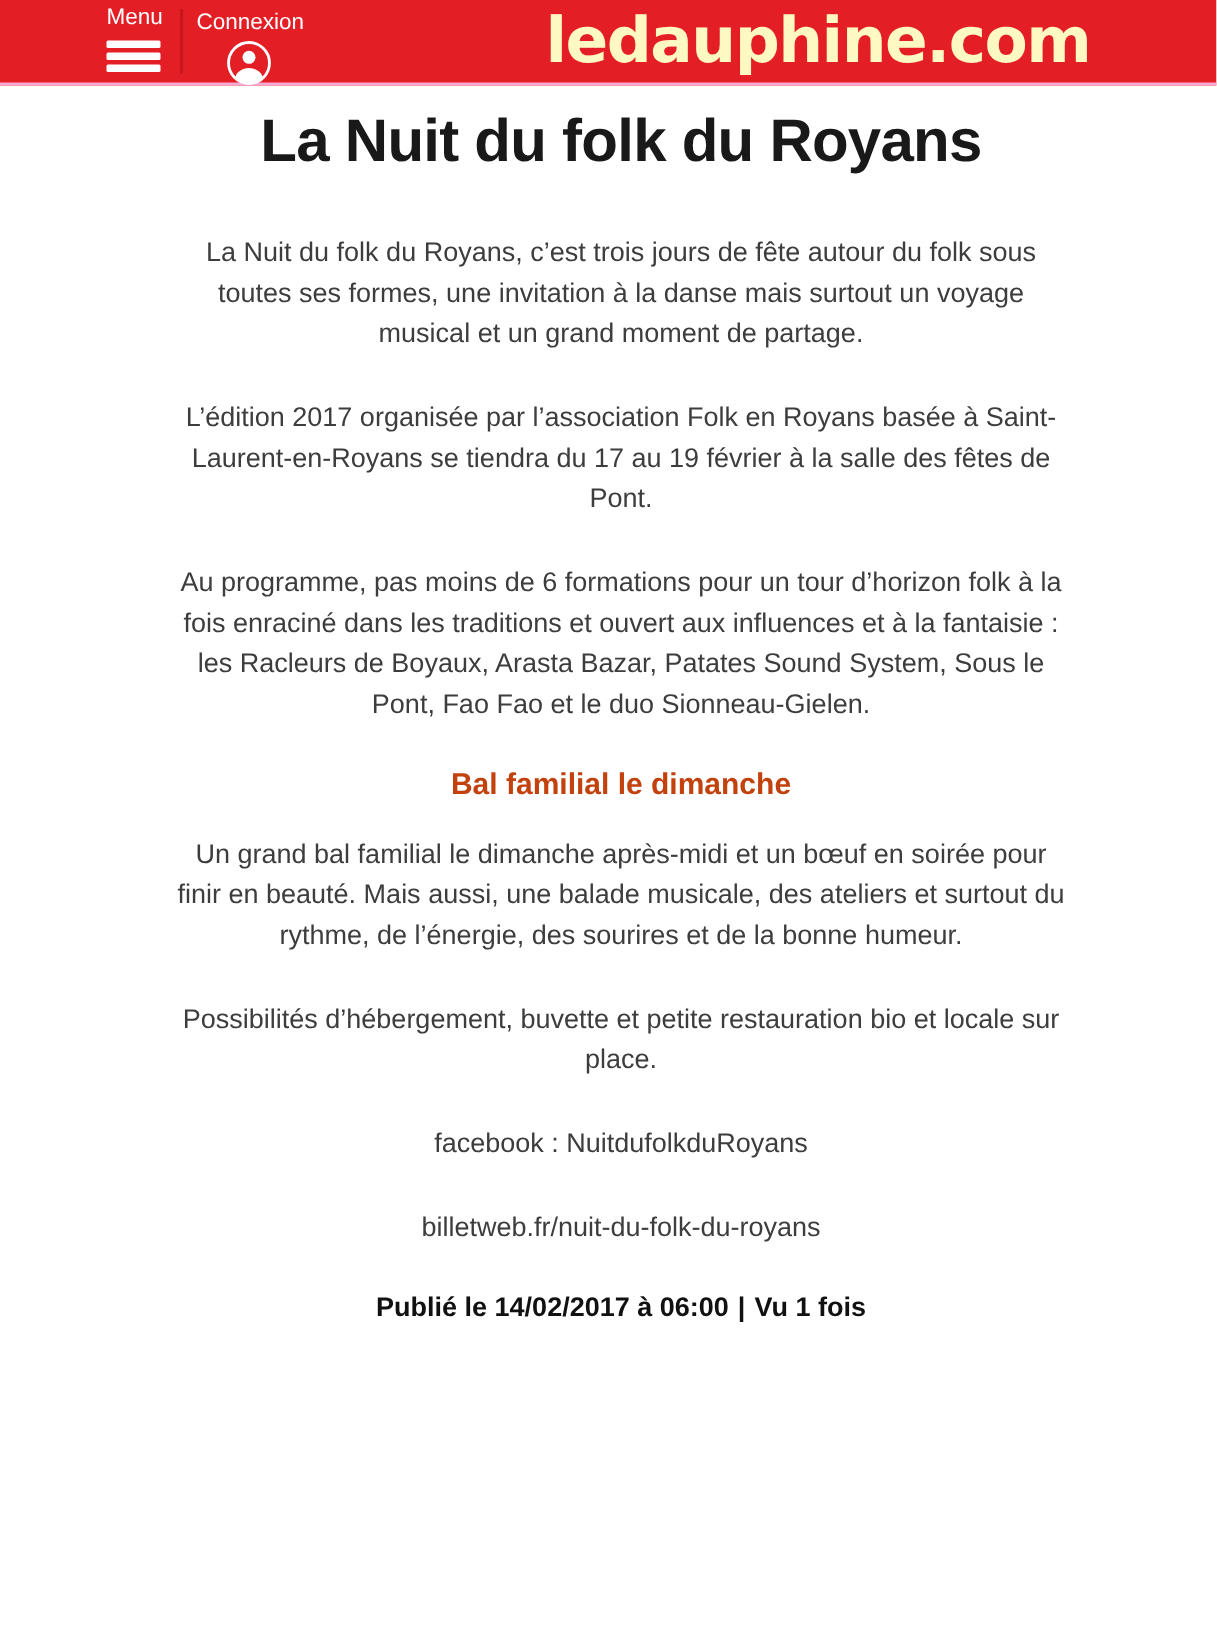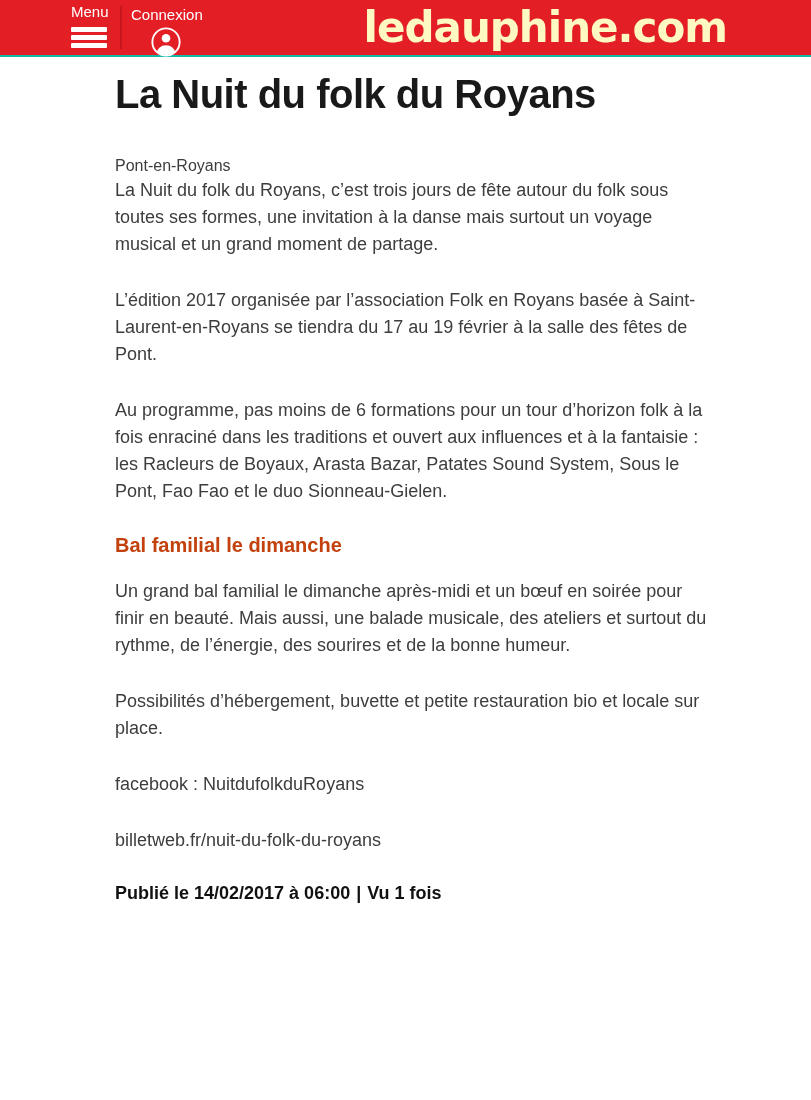--- a/index.html
+++ b/index.html
@@ -10,21 +10,21 @@
     background: #ffffff;
     font-family: "Liberation Sans", sans-serif;
     overflow: hidden;
   }
 
   
   .header {
     position: relative;
     height: 57px;
     background: #e31e25;
-    border-bottom: 2px solid #14b8a6;
+    border-bottom: 2px solid #f9a8d4;
   }
   .menu-btn {
     position: absolute;
     left: 71px;
     top: 3px;
     cursor: pointer;
     text-align: left;
   }
   .header-label {
     color: #ffffff;
@@ -71,20 +71,21 @@
     letter-spacing: -1px;
     font-family: "DejaVu Sans", sans-serif;
     cursor: pointer;
     white-space: nowrap;
   }
 
   
   .article {
     padding: 15px 98px 0 115px;
     color: #3d3d3d;
+    text-align: center;
   }
   .article-title {
     margin: 0 0 39px 0;
     font-size: 40px;
     line-height: 44px;
     font-weight: bold;
     letter-spacing: -0.5px;
     color: #191919;
   }
   .article-location {
@@ -143,21 +144,20 @@
   </div>
 
   <div class="site-logo">ledauphine.com</div>
 
 </header>
 
 <article class="article">
 
   <h1 class="article-title">La Nuit du folk du Royans</h1>
 
-  <div class="article-location">Pont-en-Royans</div>
 
   <p class="body-par">La Nuit du folk du Royans, c’est trois jours de fête autour du folk sous toutes ses formes, une invitation à la danse mais surtout un voyage musical et un grand moment de partage.</p>
   <p class="body-par">L’édition 2017 organisée par l’association Folk en Royans basée à Saint-Laurent-en-Royans se tiendra du 17 au 19 février à la salle des fêtes de Pont.</p>
   <p class="body-par">Au programme, pas moins de 6 formations pour un tour d’horizon folk à la fois enraciné dans les traditions et ouvert aux influences et à la fantaisie : les Racleurs de Boyaux, Arasta Bazar, Patates Sound System, Sous le Pont, Fao Fao et le duo Sionneau-Gielen.</p>
 
   <h2 class="section-heading">Bal familial le dimanche</h2>
 
   <p class="body-par">Un grand bal familial le dimanche après-midi et un bœuf en soirée pour finir en beauté. Mais aussi, une balade musicale, des ateliers et surtout du rythme, de l’énergie, des sourires et de la bonne humeur.</p>
   <p class="body-par">Possibilités d’hébergement, buvette et petite restauration bio et locale sur place.</p>
   <p class="body-par">facebook : NuitdufolkduRoyans</p>

